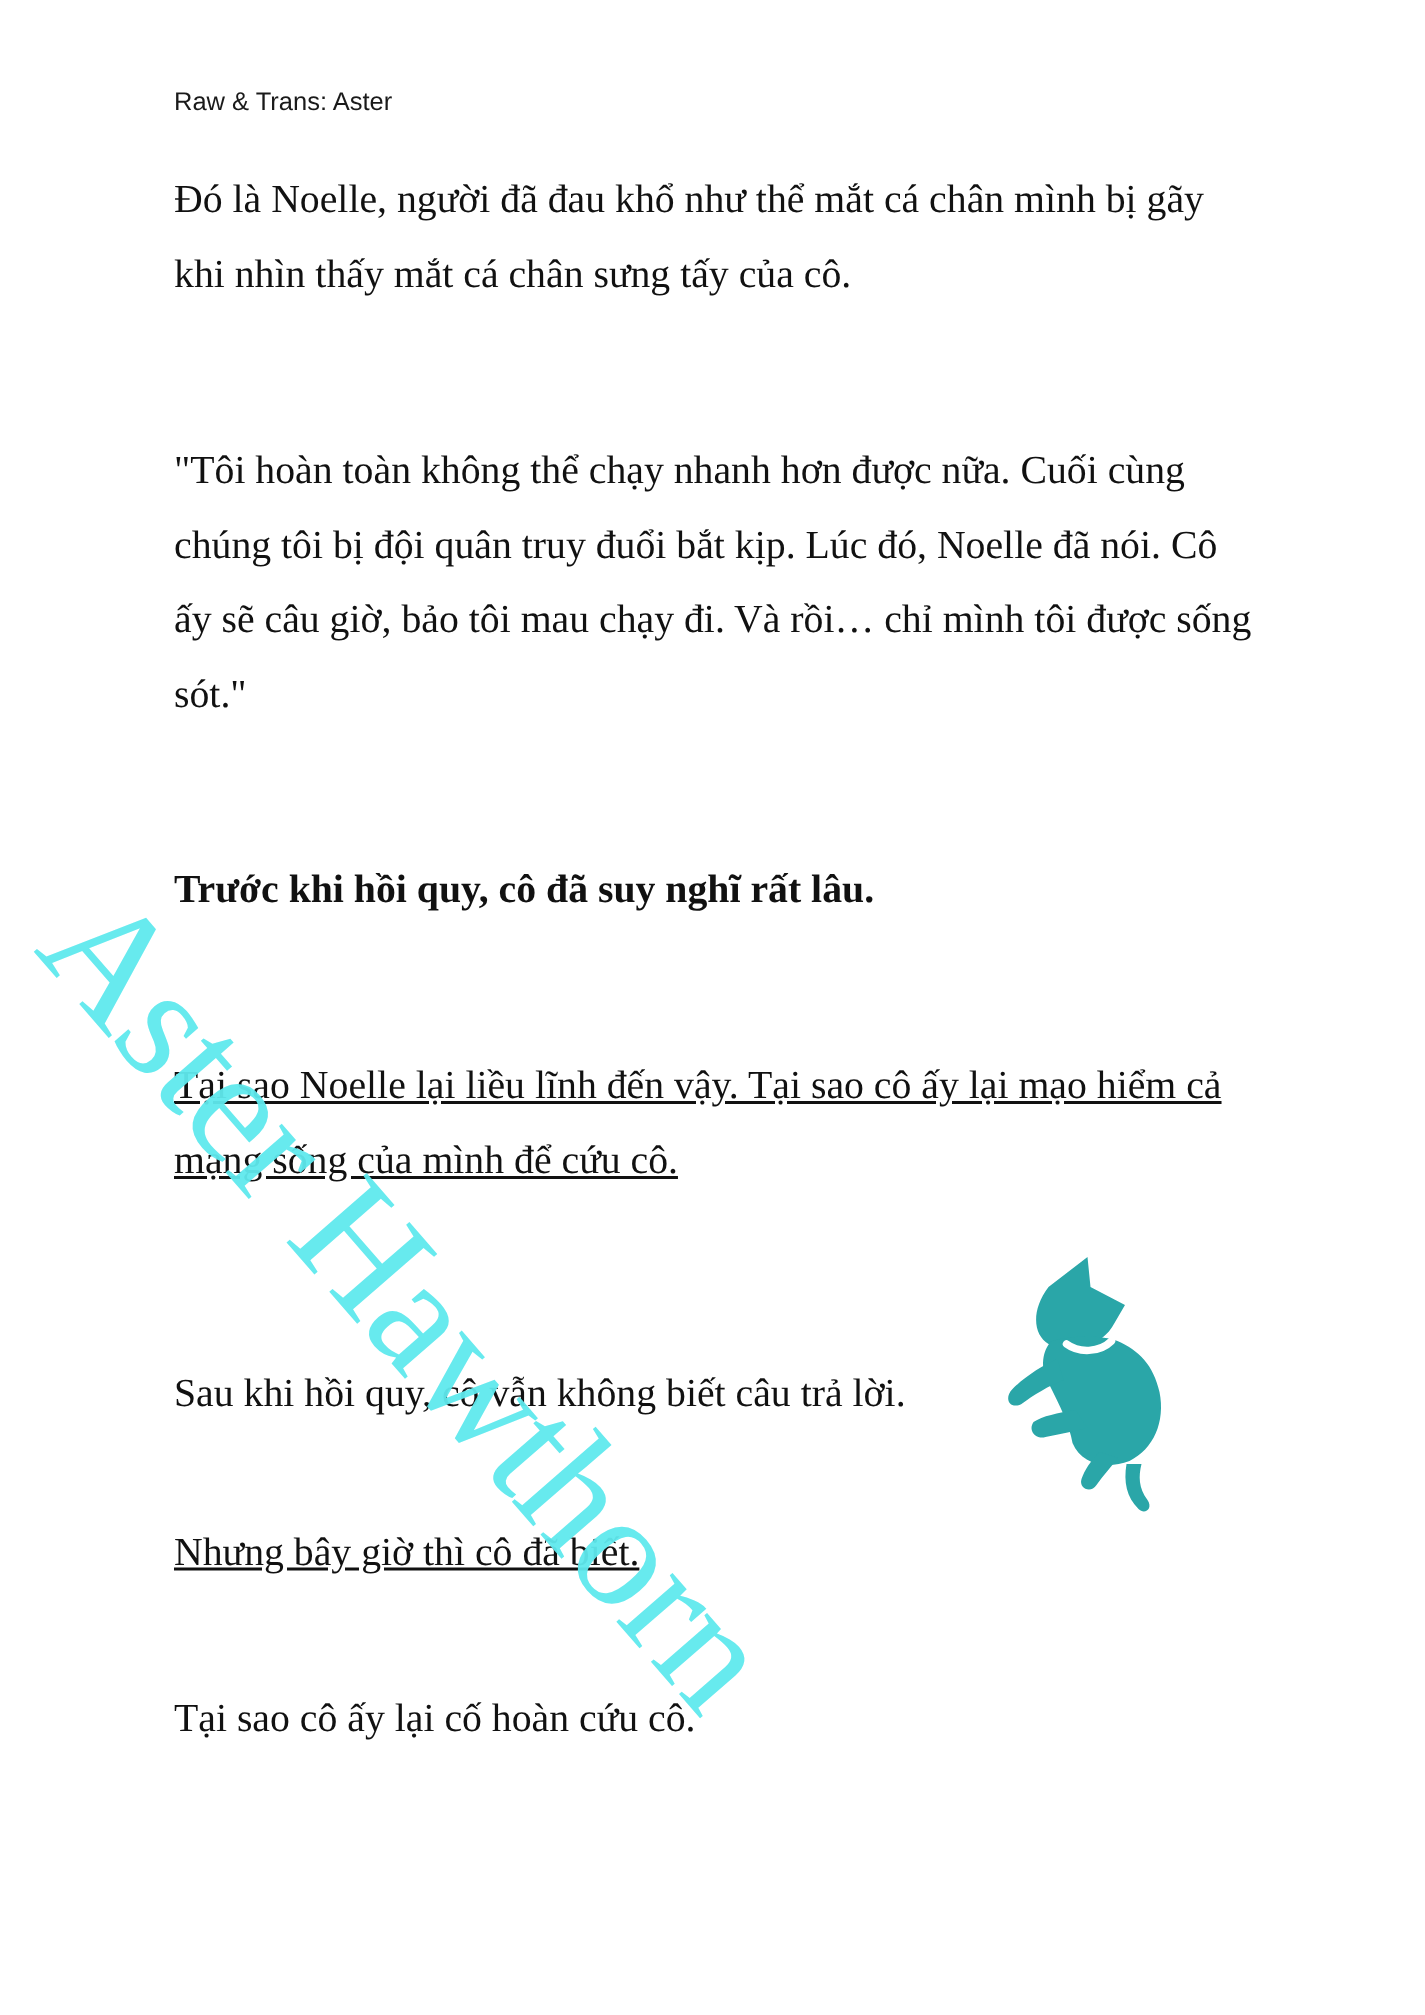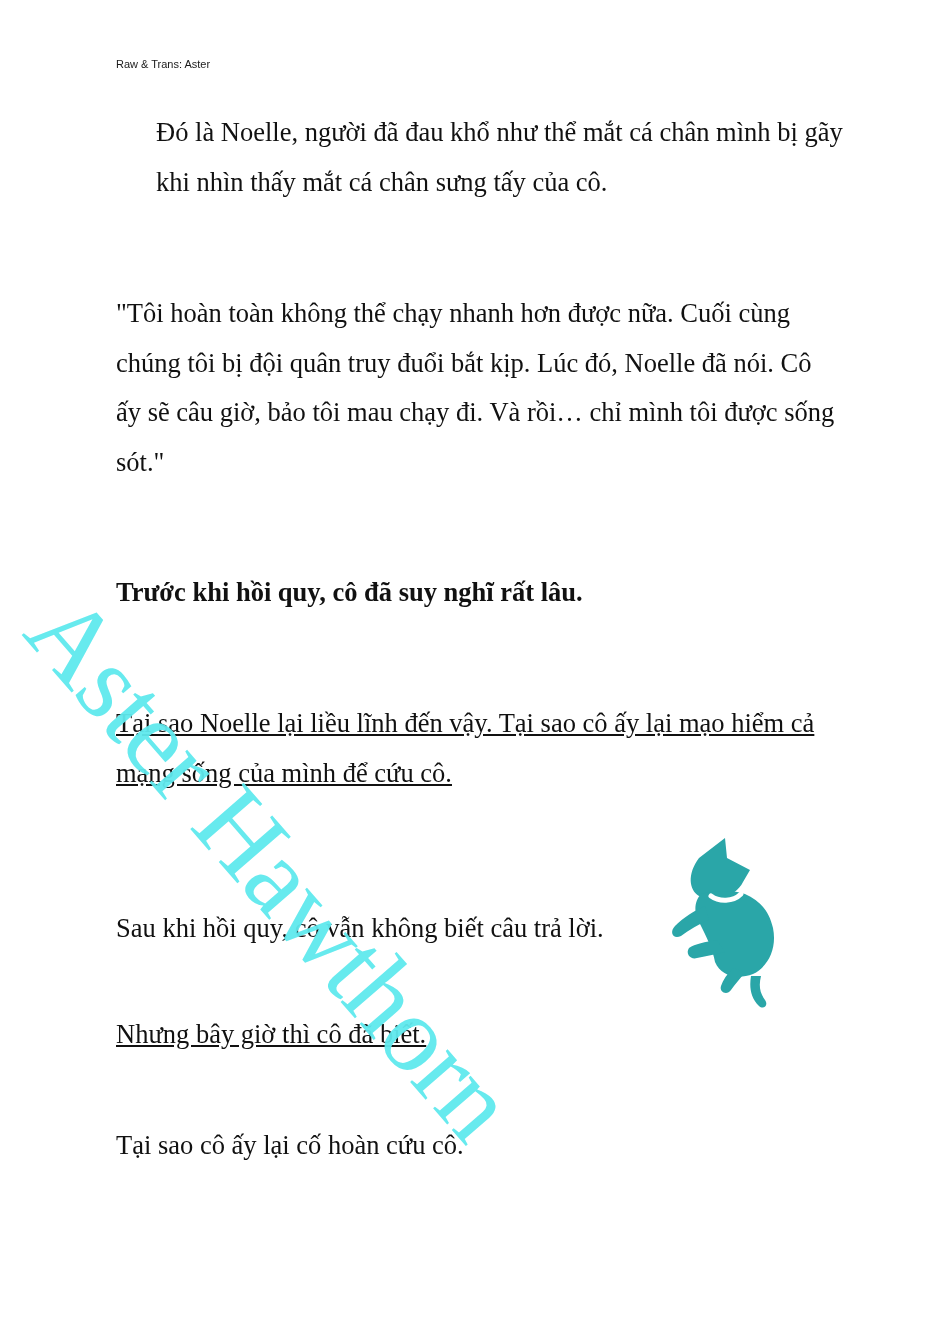--- a/index.html
+++ b/index.html
@@ -11,21 +11,21 @@
       width: 950px;
       height: 1343px;
       position: relative;
       overflow: hidden;
     }
     .header {
       position: absolute;
       left: 116px;
       top: 58px;
       font-family: "Liberation Sans", sans-serif;
-      font-size: 11px;
+      font-size: 17px;
       color: #1a1a1a;
     }
     .para {
       position: absolute;
       left: 116px;
       width: 720px;
       font-family: "Liberation Serif", serif;
       font-size: 26.5px;
       line-height: 49.5px;
       color: #111111;
@@ -56,21 +56,21 @@
       z-index: 3;
     }
     .text-layer { position: relative; z-index: 1; }
   </style>
 </head>
 <body>
 
 <div class="text-layer">
   <div class="header">Raw &amp; Trans: Aster</div>
 
-  <p class="para" style="top:108px;margin-left:40px;">Đó là Noelle, người đã đau khổ như thể mắt cá chân mình bị gãy khi nhìn thấy mắt cá chân sưng tấy của cô.</p>
+  <p class="para" style="top:108px;">Đó là Noelle, người đã đau khổ như thể mắt cá chân mình bị gãy khi nhìn thấy mắt cá chân sưng tấy của cô.</p>
   <p class="para" style="top:289px;">"Tôi hoàn toàn không thể chạy nhanh hơn được nữa. Cuối cùng chúng tôi bị đội quân truy đuổi bắt kịp. Lúc đó, Noelle đã nói. Cô ấy sẽ câu giờ, bảo tôi mau chạy đi. Và rồi… chỉ mình tôi được sống sót."</p>
   <p class="para" style="top:568px;font-weight:bold;">Trước khi hồi quy, cô đã suy nghĩ rất lâu.</p>
   <p class="para" style="top:699px;text-decoration:underline;">Tại sao Noelle lại liều lĩnh đến vậy. Tại sao cô ấy lại mạo hiểm cả mạng sống của mình để cứu cô.</p>
   <p class="para" style="top:904px;">Sau khi hồi quy, cô vẫn không biết câu trả lời.</p>
   <p class="para" style="top:1010px;text-decoration:underline;">Nhưng bây giờ thì cô đã biết.</p>
   <p class="para" style="top:1121px;">Tại sao cô ấy lại cố hoàn cứu cô.</p>
 </div>
 
 <div class="watermark">
   <span>Aster Hawthorn</span>

